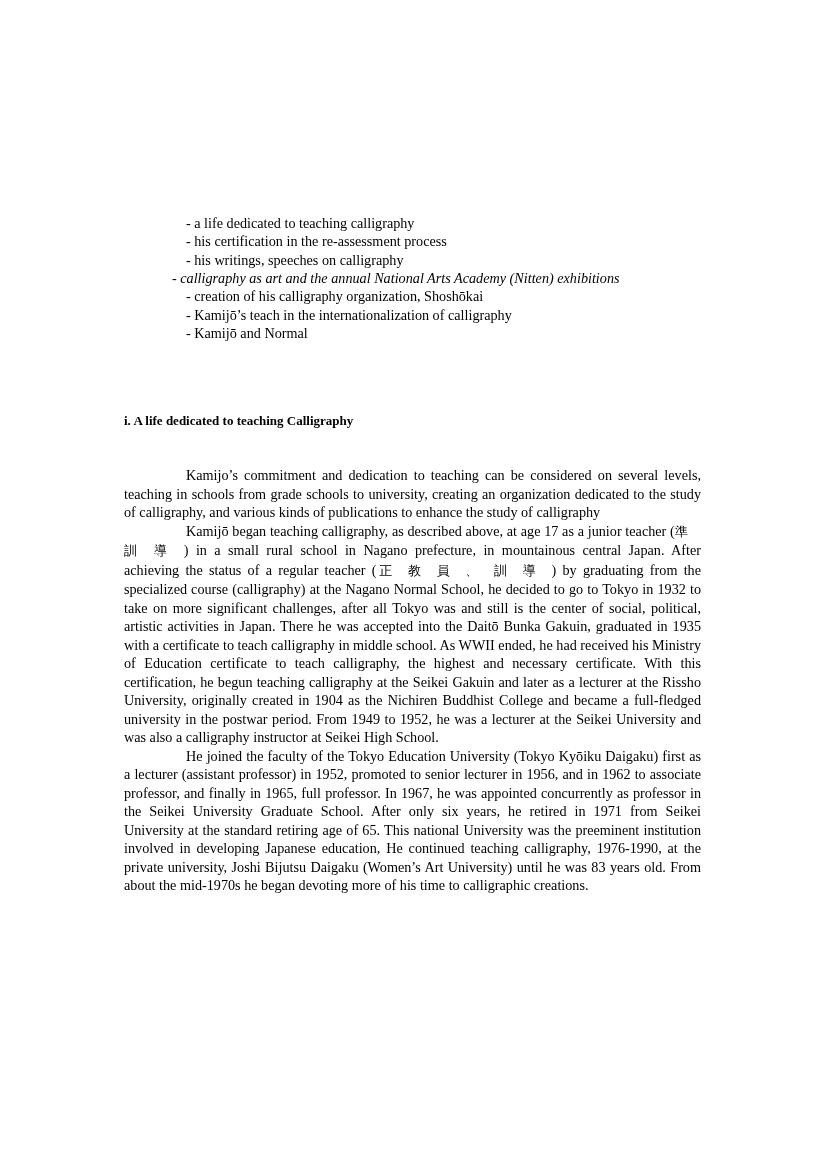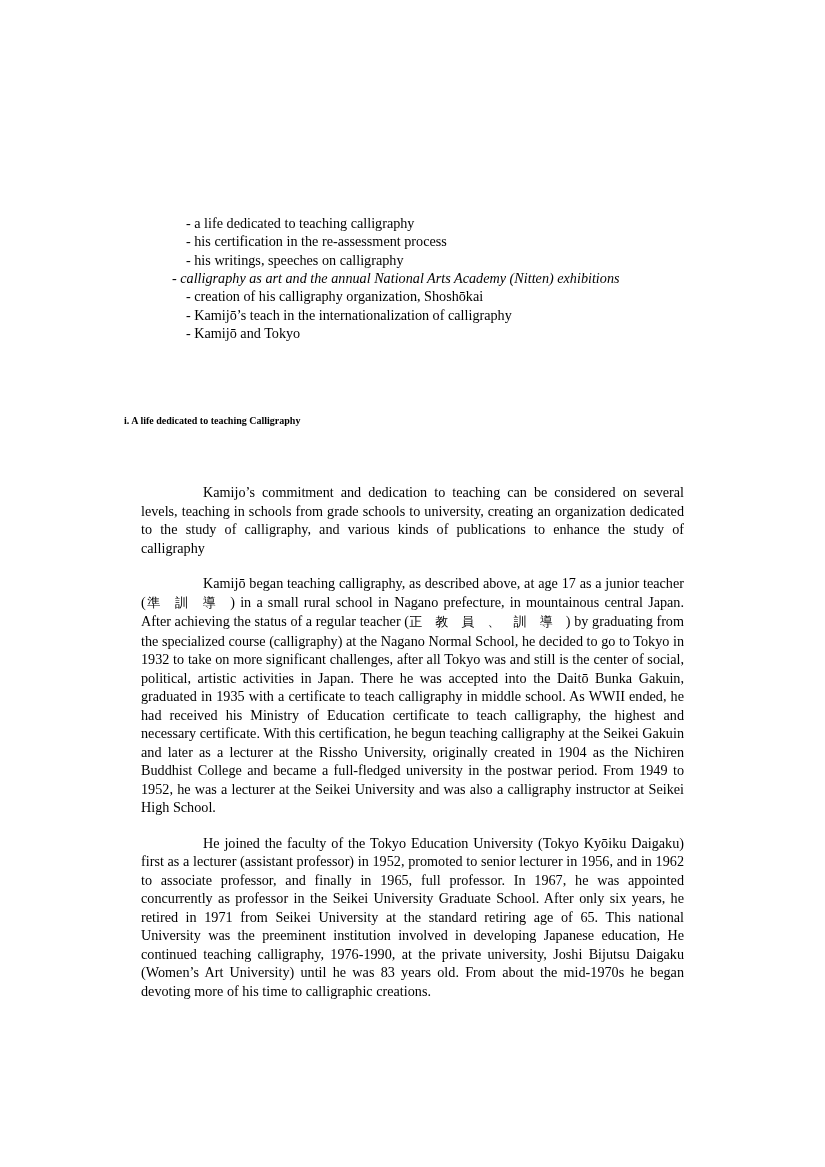--- a/index.html
+++ b/index.html
@@ -2,36 +2,36 @@
 <html><head>
 <meta charset="utf-8">
 <style>
   html, body { margin: 0; padding: 0; background: #ffffff; }
   body { width: 825px; height: 1167px; position: relative; overflow: hidden;
          font-family: "Liberation Serif", serif; color: #000; }
   .outline { position: absolute; top: 214px; left: 0; width: 825px; font-size: 14.2px; line-height: 18.3px; }
   .outline .item { position: absolute; white-space: nowrap; }
   .outline .l2 { left: 186px; text-align: center; }
   .outline .l1 { left: 172px; font-style: italic; }
-  .heading { position: absolute; top: 412px; left: 124px; font-weight: bold; font-size: 10px; line-height: 18px; white-space: nowrap; }
+  .heading { position: absolute; top: 412px; left: 124px; font-weight: bold; font-size: 13px; line-height: 18px; white-space: nowrap; }
   .body { position: absolute; top: 466px; left: 124px; width: 577px; font-size: 14.2px; line-height: 18.5px; text-align: justify; }
-  .body p { margin: 17px; text-indent: 62px; }
+  .body p { margin: 0; text-indent: 62px; }
   .cjk { letter-spacing: 13px; font-family: "DejaVu Sans", sans-serif; font-size: 13px; }
 </style>
 </head>
 <body>
 
 <div class="outline">
   <div class="item l2" style="top:0px">- a life dedicated to teaching calligraphy</div>
   <div class="item l2" style="top:18.3px">- his certification in the re-assessment process</div>
   <div class="item l2" style="top:36.6px">- his writings, speeches on calligraphy</div>
   <div class="item l1" style="top:54.9px">- calligraphy as art and the annual National Arts Academy (Nitten) exhibitions</div>
   <div class="item l2" style="top:73.2px">- creation of his calligraphy organization, Shoshōkai</div>
   <div class="item l2" style="top:91.5px">- Kamijō’s teach in the internationalization of calligraphy</div>
-  <div class="item l2" style="top:109.8px">- Kamijō and Tokyo</div>
+  <div class="item l2" style="top:109.8px">- Kamijō and Normal</div>
 </div>
 
 <div class="heading">i. A life dedicated to teaching Calligraphy</div>
 
 <div class="body">
   <p>Kamijo’s commitment and dedication to teaching can be considered on several levels, teaching in schools from grade schools to university, creating an organization dedicated to the study of calligraphy, and various kinds of publications to enhance the study of calligraphy</p>
   <p><span>Kamijō began teaching calligraphy, as described above, at age 17 as a junior teacher (</span><span class="cjk">準訓導</span><span>) in a small rural school in Nagano prefecture, in mountainous central Japan. After achieving the status of a regular teacher (</span><span class="cjk">正教員、訓導</span><span>) by graduating from the specialized course (calligraphy) at the Nagano Normal School, he decided to go to Tokyo in 1932 to take on more significant challenges, after all Tokyo was and still is the center of social, political, artistic activities in Japan. There he was accepted into the Daitō Bunka Gakuin, graduated in 1935 with a certificate to teach calligraphy in middle school. As WWII ended, he had received his Ministry of Education certificate to teach calligraphy, the highest and necessary certificate. With this certification, he  begun teaching calligraphy at the Seikei Gakuin and later as a lecturer at the Rissho University, originally created in 1904 as the Nichiren Buddhist College and became a full-fledged university in the postwar period.  From 1949 to 1952, he was a lecturer at the Seikei University and was also a calligraphy instructor at Seikei High School.</span></p>
   <p>He joined the faculty of the Tokyo Education University (Tokyo Kyōiku Daigaku) first as a lecturer (assistant professor) in 1952, promoted to senior lecturer in 1956, and in 1962 to associate professor, and finally in 1965, full professor. In 1967, he was appointed concurrently as professor in the Seikei University Graduate School. After only six years, he retired in 1971 from Seikei University at the standard retiring age of 65. This national University was the preeminent institution involved in developing Japanese education, He continued teaching calligraphy, 1976-1990, at the private university, Joshi Bijutsu Daigaku (Women’s Art University) until he was 83 years old. From about the mid-1970s he began devoting more of his time to calligraphic creations.</p>
 </div>
 

